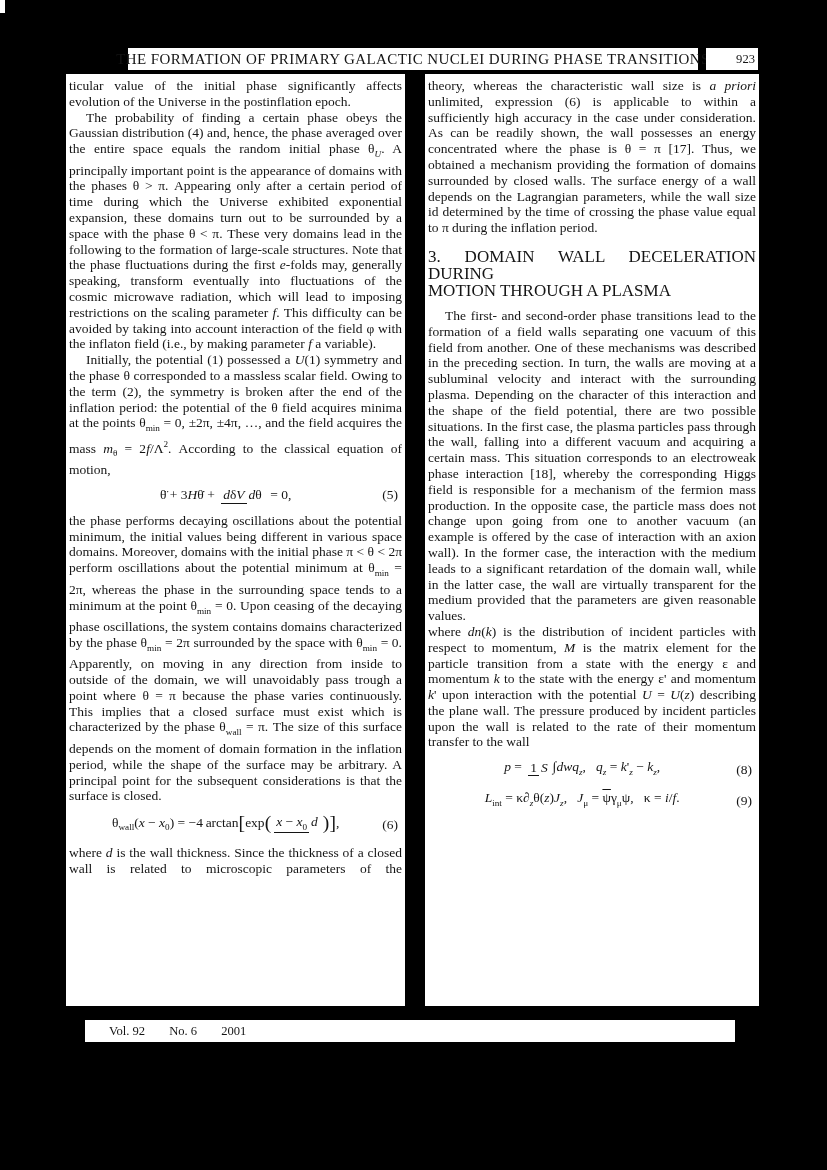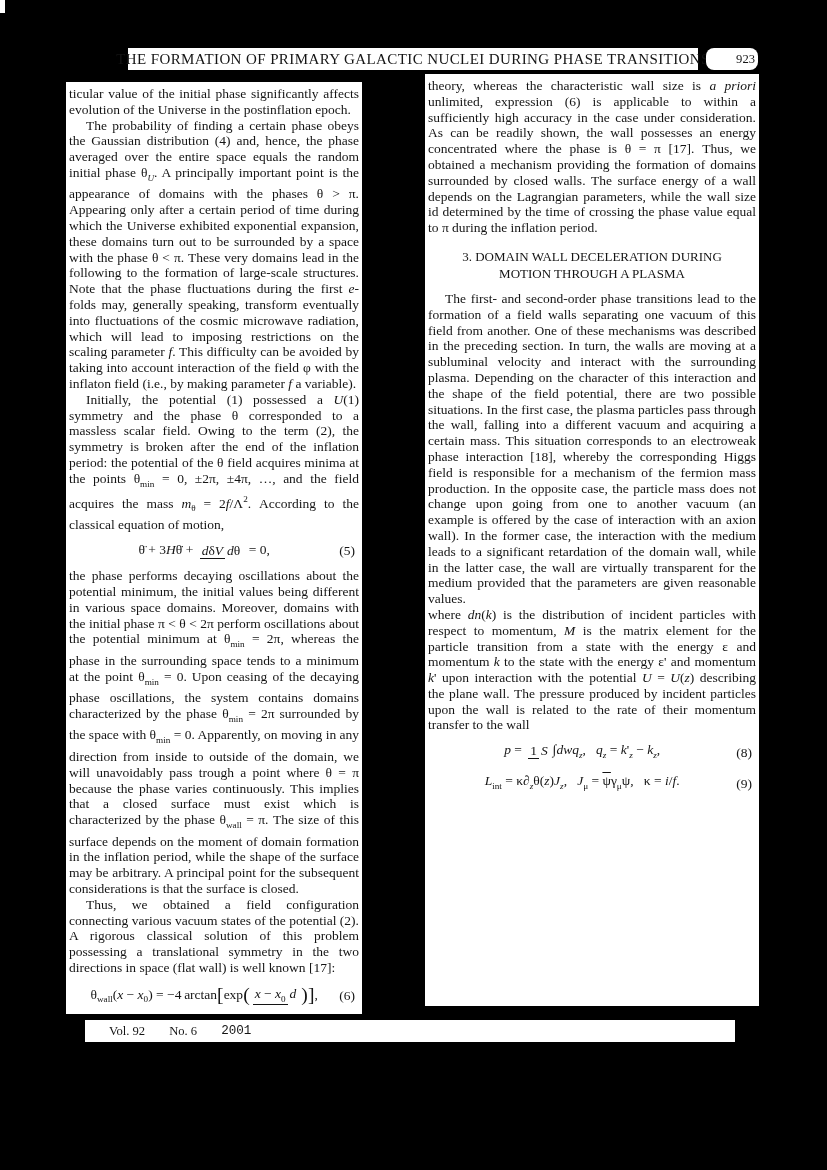--- a/index.html
+++ b/index.html
@@ -13,59 +13,59 @@
   .scan-artifact { position:absolute; left:0; top:0; width:5px; height:13px; background:var(--paper); }
 
   .header-band {
     position:absolute; left:128px; top:48px; width:570px; height:22px;
     background:var(--paper); display:flex; align-items:center; justify-content:center;
     font-size:15px; letter-spacing:0.4px; white-space:nowrap;
   }
   .page-no-band {
     position:absolute; left:706px; top:48px; width:52px; height:22px;
     background:var(--paper); display:flex; align-items:center; justify-content:flex-end;
-    padding-right:3px; font-size:12.6px;border-radius:8px;
+    padding-right:3px; font-size:12.6px;
   }
 
   .col {
     position:absolute; top:74px; background:var(--paper);
     padding:4px 3px 0 3px; font-size:13.5px; line-height:15.8px;
     text-align:justify; overflow:hidden; height:932px;
   }
-  .col-left  { left:66px;  width:296px;margin-top:8px; }
+  .col-left  { left:66px;  width:339px; }
   .col-right { left:425px; width:334px; }
 
   p.para { margin:0; }
   p.ind  { text-indent:17px; }
   p.runon { text-align-last:justify; }
 
   .section-heading {
-    font-weight:normal; font-size:13px; line-height:17px;
-    text-align:center; margin:12px 0 9px 0;
+    font-weight:normal; font-size:17px; line-height:17px;
+    margin:12px 0 9px 0;
   }
 
   .equation { display:flex; align-items:center; margin:9px 0; }
   .eq-body  { flex:1; text-align:center; }
   .eq-no    { padding-right:4px; }
 
   .frac { display:inline-flex; vertical-align:middle; text-align:center; margin:0 3px; line-height:1.15; }
   .fn { border-bottom:1px solid var(--ink); padding:0 2px; }
   .fd { padding:0 2px; }
   .big { font-size:1.45em; line-height:1; vertical-align:-0.12em; }
   sub, sup { font-size:0.68em; }
   .ovl { text-decoration:overline; }
 
   .footer-band {
     position:absolute; left:85px; top:1020px; width:650px; height:22px;
     background:var(--paper); display:flex; align-items:center;
     font-size:12.6px; padding-left:4px; white-space:nowrap;
   }
   .footer-band .vol { margin-left:20px; }
   .footer-band .no  { margin-left:24px; }
-  .footer-band .yr  { margin-left:24px;font-family:Liberation Mono, monospace; }
+  .footer-band .yr  { margin-left:24px; }
 </style>
 </head>
 <body>
 
 <div class="page">
   <div class="scan-artifact"></div>
 
   <div class="header-band">
     <span>THE FORMATION OF PRIMARY GALACTIC NUCLEI DURING PHASE TRANSITIONS</span>
   </div>
@@ -78,21 +78,20 @@
     <p class="para ind">The probability of finding a certain phase obeys the Gaussian distribution (4) and, hence, the phase averaged over the entire space equals the random initial phase θ<sub><i>U</i></sub>. A principally important point is the appearance of domains with the phases θ &gt; π. Appearing only after a certain period of time during which the Universe exhibited exponential expansion, these domains turn out to be surrounded by a space with the phase θ &lt; π. These very domains lead in the following to the formation of large-scale structures. Note that the phase fluctuations during the first <i>e</i>-folds may, generally speaking, transform eventually into fluctuations of the cosmic microwave radiation, which will lead to imposing restrictions on the scaling parameter <i>f</i>. This difficulty can be avoided by taking into account interaction of the field φ with the inflaton field (i.e., by making parameter <i>f</i> a variable).</p>
     <p class="para ind">Initially, the potential (1) possessed a <i>U</i>(1) symmetry and the phase θ corresponded to a massless scalar field. Owing to the term (2), the symmetry is broken after the end of the inflation period: the potential of the θ field acquires minima at the points θ<sub>min</sub> = 0, ±2π, ±4π, …, and the field acquires the mass <i>m</i><sub>θ</sub> = 2<i>f</i>/Λ<sup>2</sup>. According to the classical equation of motion,</p>
     <div class="equation">
       <span class="eq-body">θ̈ + 3<i>H</i>θ̇ + <span class="frac">
             <span class="fn"><i>d</i>δ<i>V</i></span>
             <span class="fd"><i>d</i>θ</span>
           </span> = 0,</span>
       <span class="eq-no">(5)</span>
     </div>
     <p class="para">the phase performs decaying oscillations about the potential minimum, the initial values being different in various space domains. Moreover, domains with the initial phase π &lt; θ &lt; 2π perform oscillations about the potential minimum at θ<sub>min</sub> = 2π, whereas the phase in the surrounding space tends to a minimum at the point θ<sub>min</sub> = 0. Upon ceasing of the decaying phase oscillations, the system contains domains characterized by the phase θ<sub>min</sub> = 2π surrounded by the space with θ<sub>min</sub> = 0. Apparently, on moving in any direction from inside to outside of the domain, we will unavoidably pass trough a point where θ = π because the phase varies continuously. This implies that a closed surface must exist which is characterized by the phase θ<sub>wall</sub> = π. The size of this surface depends on the moment of domain formation in the inflation period, while the shape of the surface may be arbitrary. A principal point for the subsequent considerations is that the surface is closed.</p>
-    <p class="para ind">Thus, we obtained a field configuration connecting various vacuum states of the potential (2). A rigorous classical solution of this problem possessing a translational symmetry in the two directions in space (flat wall) is well known [17]:</p>
     <div class="equation">
       <span class="eq-body">θ<sub>wall</sub>(<i>x</i> − <i>x</i><sub>0</sub>) = −4 arctan<span class="big">[</span>exp<span class="big">(</span><span class="frac">
             <span class="fn"><i>x</i> − <i>x</i><sub>0</sub></span>
             <span class="fd"><i>d</i></span>
           </span><span class="big">)</span><span class="big">]</span>,</span>
       <span class="eq-no">(6)</span>
     </div>
     <p class="para runon">where <i>d</i> is the wall thickness. Since the thickness of a closed wall is related to microscopic parameters of the</p>
   </div>
 

